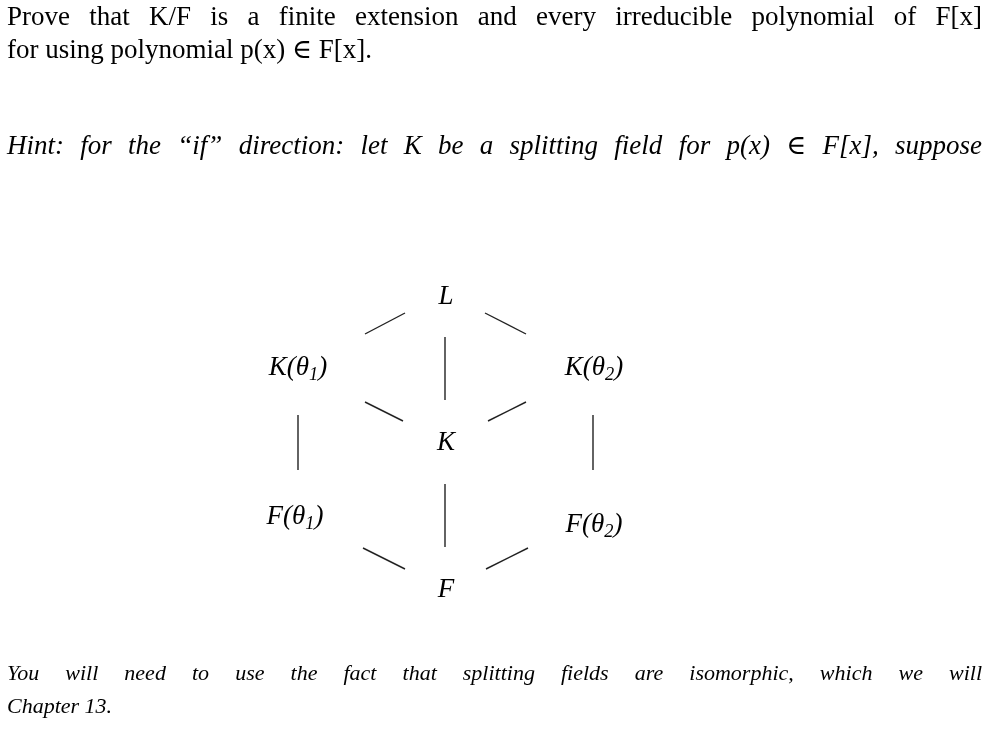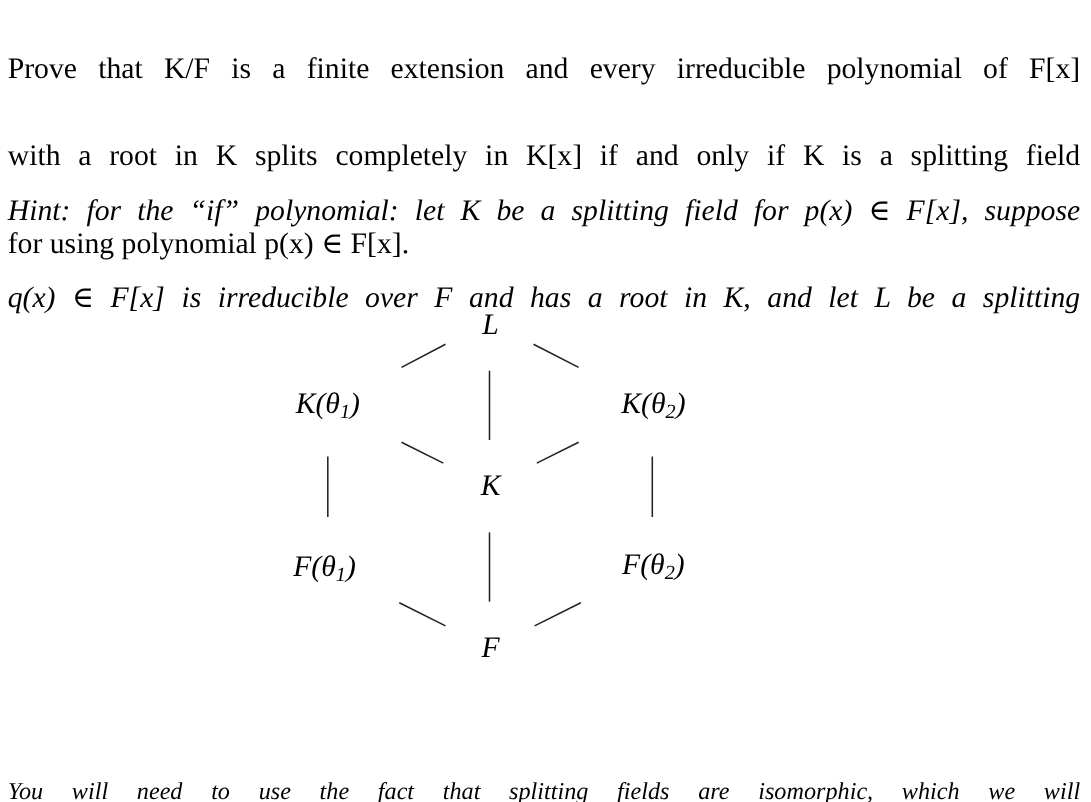--- a/index.html
+++ b/index.html
@@ -1,40 +1,38 @@
 <!DOCTYPE html>
 <html><head>
   <meta charset="utf-8">
   <style>
     html, body { margin: 0; padding: 0; background: #ffffff; }
     body { width: 992px; height: 729px; position: relative; overflow: hidden; color: #000; font-family: "DejaVu Serif", "Liberation Serif", serif; }
     .para { position: absolute; left: 7px; width: 975px; font-size: 25px; line-height: 33.4px; text-align: justify; }
-    .para .ln { display: block; white-space: nowrap; text-align-last: justify; margin-top: 46px; }
+    .para .ln { display: block; white-space: nowrap; text-align-last: justify; }
     .para .ln.last { text-align-last: left; }
     .it { font-style: italic; }
     #p1 { top: 0px; font-family: "Liberation Serif", "DejaVu Serif", serif; font-size: 27px; }
     #p2 { top: 129px; font-family: "Liberation Serif", "DejaVu Serif", serif; font-size: 27px; }
     #p3 { top: 656px; font-family: "Liberation Serif", "DejaVu Serif", serif; font-size: 22px; font-style: italic; }
     sub { font-size: 0.68em; vertical-align: -0.25em; line-height: 0; }
     .diagram { position: absolute; left: 0; top: 270px; width: 992px; height: 350px; }
     .node { position: absolute; font-family: "Liberation Serif", "DejaVu Serif", serif; font-size: 27px; font-style: italic; white-space: nowrap; transform: translateX(-50%); }
     svg.lines { position: absolute; left: 0; top: 0; }
   </style>
 </head>
 <body>
 
 <div class="para" id="p1">
   <span class="ln">Prove that K/F is a finite extension and every irreducible polynomial of F[x]</span>
-  <span class="ln">with a root in K splits completely in K[x] if and only if K is a splitting field</span>
   <span class="ln last">for using polynomial p(x) ∈ F[x].</span>
 </div>
 
 <div class="para it" id="p2">
-  <span class="ln">Hint: for the “if” polynomial: let K be a splitting field for p(x) ∈ F[x], suppose</span>
-  <span class="ln">q(x) ∈ F[x] is irreducible over F and has a root in K, and let L be a splitting</span>
+  <span class="ln">Hint: for the “if” direction: let K be a splitting field for p(x) ∈ F[x], suppose</span>
 </div>
 
 <div class="diagram">
   <svg class="lines" width="992" height="350" viewBox="0 270 992 350">
     <g stroke="#222" stroke-width="1.4" fill="none">
 
       <line x1="405" y1="313" x2="365" y2="334"></line>
 
       <line x1="485" y1="313" x2="526" y2="334"></line>
 
@@ -53,20 +51,20 @@
       <line x1="363" y1="548" x2="405" y2="569"></line>
 
       <line x1="528" y1="548" x2="486" y2="569"></line>
     </g>
   </svg>
   <span class="node" style="left:446px; top:10px;">L</span>
   <span class="node" style="left:298px; top:81px;">K(θ<sub>1</sub>)</span>
   <span class="node" style="left:594px; top:81px;font-family:Liberation Serif, serif;">K(θ<sub>2</sub>)</span>
   <span class="node" style="left:446px; top:156px;">K</span>
   <span class="node" style="left:295px; top:230px;">F(θ<sub>1</sub>)</span>
-  <span class="node" style="left:594px; top:228px;">F(θ<sub>2</sub>)</span>
+  <span class="node" style="left:594px; top:238px;">F(θ<sub>2</sub>)</span>
   <span class="node" style="left:446px; top:303px;">F</span>
 </div>
 
 <div class="para it" id="p3">
   <span class="ln">You will need to use the fact that splitting fields are isomorphic, which we will</span>
   <span class="ln last">Chapter 13.</span>
 </div>
 
 </body></html>

